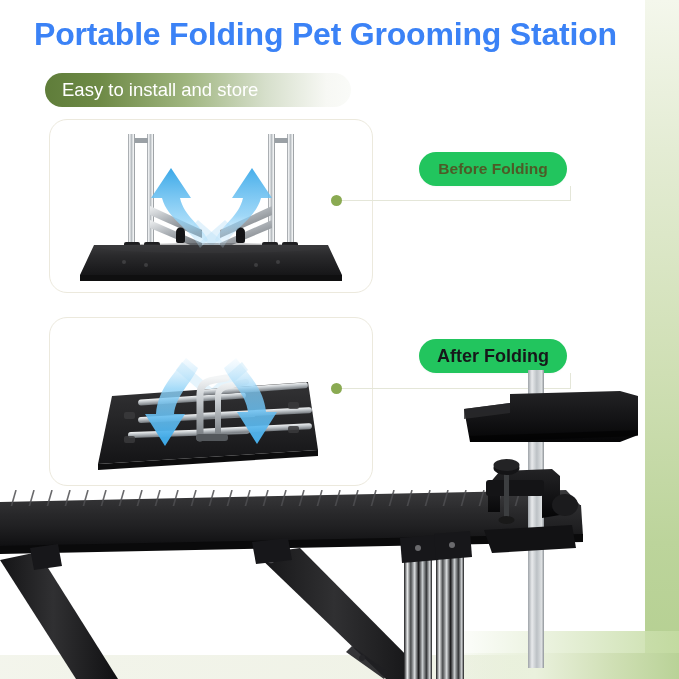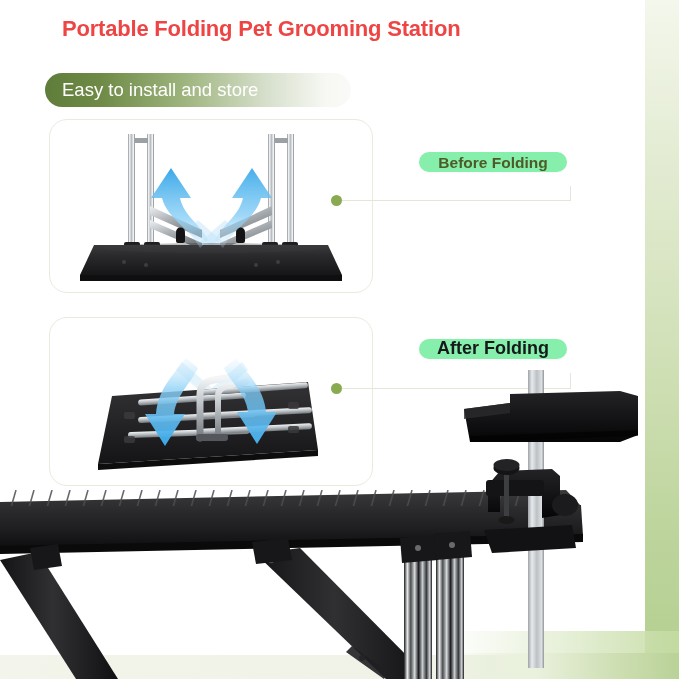--- a/index.html
+++ b/index.html
@@ -26,44 +26,44 @@
     position:absolute;left:447px;bottom:0;width:232px;height:26px;
     background:linear-gradient(90deg,rgba(255,255,255,0) 0%,#eaf1dd 38%,#cfdfb4 72%,#b9d297 100%);
   }
   .edge-green-bottom2{
     position:absolute;left:447px;bottom:0;width:232px;height:48px;
     background:linear-gradient(90deg,rgba(255,255,255,0) 0%,rgba(226,237,209,0.75) 45%,rgba(196,219,162,0.9) 100%);
   }
 
   
   .title{
-    position:absolute;left:62px;top:16px;width:590px;
-    font-size:22px;font-weight:bold;color:#ef4444;letter-spacing:-0.2px;
+    position:absolute;left:34px;top:16px;width:590px;
+    font-size:32px;font-weight:bold;color:#3b82f6;letter-spacing:-0.2px;
     white-space:nowrap;
   }
   .subtitle-badge{
     position:absolute;left:45px;top:73px;width:306px;height:34px;border-radius:17px;
     background:linear-gradient(90deg,#5f7d3a 0%,#6e8a46 18%,#9fb57f 46%,#d6dfcb 72%,#f7f8f4 92%,#fafbf8 100%);
     display:flex;align-items:center;
   }
   .subtitle-badge span{
     margin-left:17px;color:#ffffff;font-size:18.5px;font-weight:normal;white-space:nowrap;
   }
 
   
   .panel{
     position:absolute;border:1px solid #ece9dd;border-radius:18px;background:#ffffff;
   }
   #panel-before{left:49px;top:119px;width:322px;height:172px;}
   #panel-after{left:49px;top:317px;width:322px;height:167px;}
 
   
   .pill{
-    position:absolute;height:20px;border-radius:17px;
-    background:#86efac;display:flex;align-items:flex-end;justify-content:center;
+    position:absolute;height:34px;border-radius:17px;
+    background:#22c55e;display:flex;align-items:center;justify-content:center;
     box-shadow:0 1px 2px rgba(0,0,0,0.03);
   }
   #label-before{left:419px;top:152px;width:148px;}
   #label-before .pill-txt{color:#4d5b27;font-size:15.5px;font-weight:bold;white-space:nowrap;}
   #label-after{left:419px;top:339px;width:148px;}
   #label-after .pill-txt{color:#16181a;font-size:18px;font-weight:bold;white-space:nowrap;}
 
   
   .conn-line{position:absolute;height:1px;background:#e4e6d8;}
   .conn-dot{position:absolute;width:11px;height:11px;border-radius:50%;background:#8aaa52;}

